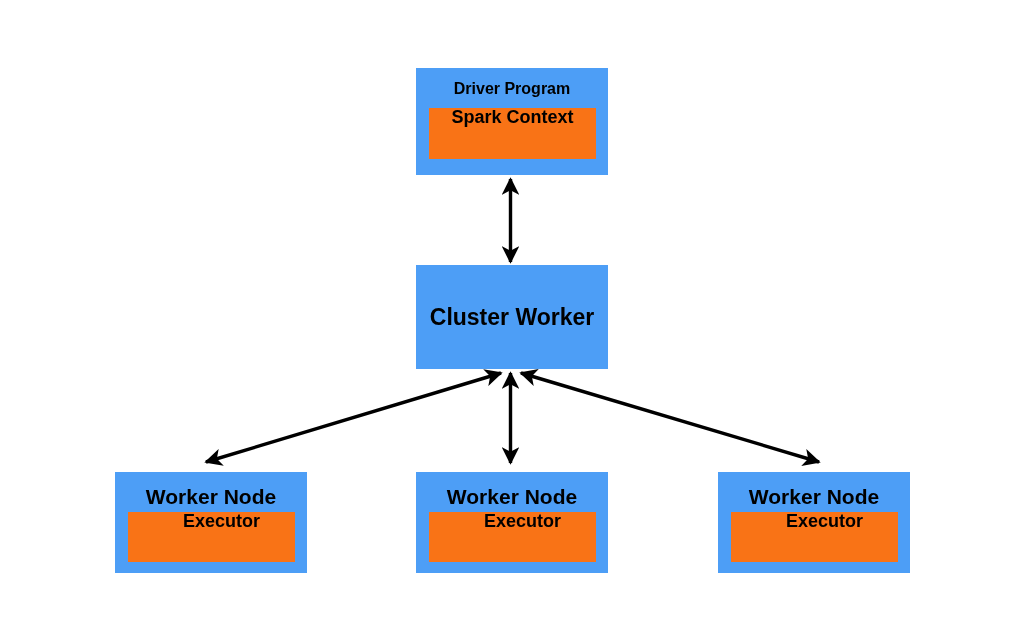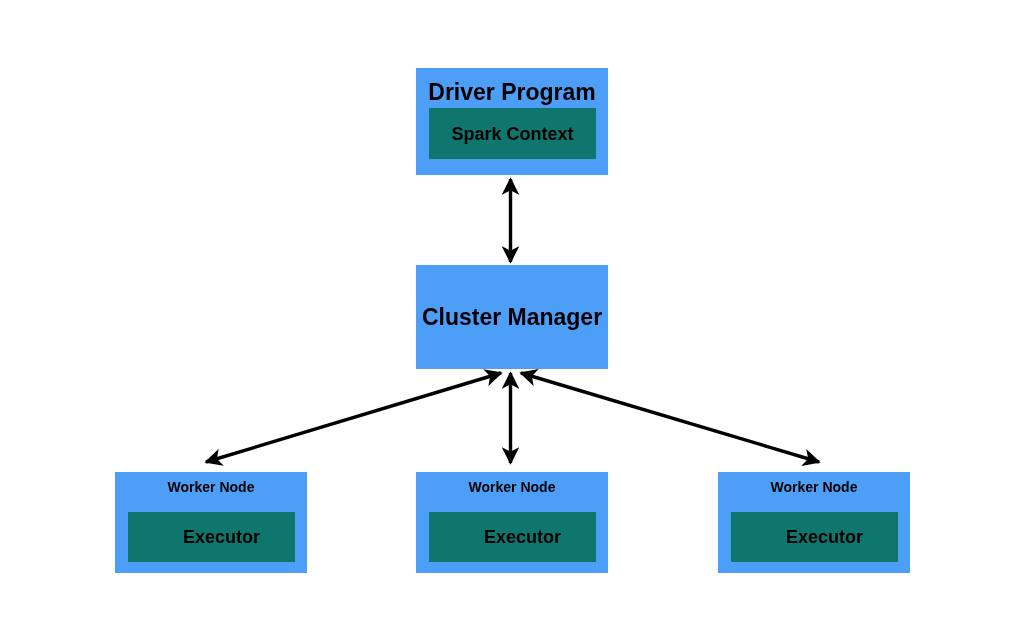--- a/index.html
+++ b/index.html
@@ -28,42 +28,42 @@
   .node-title {
     color: #000000;
     font-weight: bold;
     text-align: center;
     line-height: 1;
     white-space: nowrap;
   }
   .inner-box {
     position: absolute;
     box-sizing: border-box;
-    background: #0f766e;
+    background: #f97316;
     display: flex;
-    align-items: center;
+    align-items: flex-start;
     justify-content: center;
   }
   .inner-label {
     color: #000000;
     font-weight: bold;
     text-align: center;
     white-space: nowrap;
     line-height: 1;
   }
 
   
   #driver-program {
     left: 416px;
     top: 68px;
     width: 192px;
     height: 107px;
   }
   #driver-program .node-title {
-    font-size: 23px;
+    font-size: 16px;
     margin-top: 13px;
   }
   #spark-context {
     left: 429px;
     top: 108px;
     width: 167px;
     height: 51px;
   }
   #spark-context .inner-label {
     font-size: 18px;
@@ -81,22 +81,22 @@
     font-size: 23px;
   }
 
   
   .worker-node {
     top: 472px;
     width: 192px;
     height: 101px;
   }
   .worker-node .node-title {
-    font-size: 14px;
-    margin-top: 8px;
+    font-size: 21px;
+    margin-top: 14px;
   }
   #worker-node-1 { left: 115px; }
   #worker-node-2 { left: 416px; }
   #worker-node-3 { left: 718px; }
 
   .executor-box {
     top: 512px;
     width: 167px;
     height: 50px;
     padding-left: 20px;
@@ -140,21 +140,21 @@
   </svg>
 
   <div class="node" id="driver-program">
     <div class="node-title">Driver Program</div>
   </div>
   <div class="inner-box" id="spark-context">
     <div class="inner-label">Spark Context</div>
   </div>
 
   <div class="node" id="cluster-manager">
-    <div class="node-title">Cluster Manager</div>
+    <div class="node-title">Cluster Worker</div>
   </div>
 
   <div class="node worker-node" id="worker-node-1">
     <div class="node-title">Worker Node</div>
   </div>
   <div class="inner-box executor-box" id="executor-1">
     <div class="inner-label">Executor</div>
   </div>
 
   <div class="node worker-node" id="worker-node-2">

